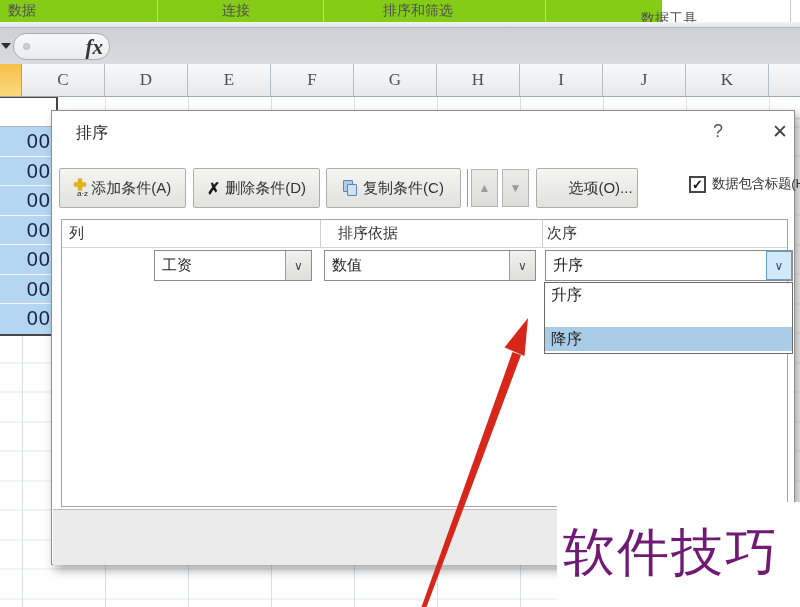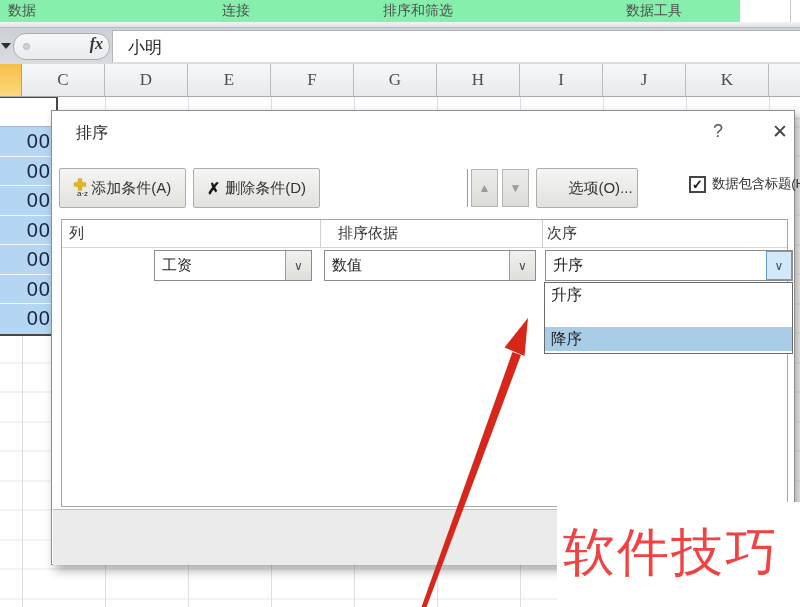--- a/index.html
+++ b/index.html
@@ -2,31 +2,31 @@
 <html><head>
 <meta charset="utf-8">
 <style>
   * { margin:0; padding:0; box-sizing:border-box; }
   html,body { width:800px; height:607px; }
   body { font-family:"Liberation Sans", sans-serif; background:#fff; overflow:hidden; }
   #stage { position:relative; width:800px; height:607px; overflow:hidden; background:#fff; }
   .abs { position:absolute; }
 
   
-  .ribbon { left:0; top:0; width:740px; height:22px; background:#86efac; color:#4f4f4f; font-size:14px; z-index:2; }
+  .ribbon { left:0; top:0; width:662px; height:22px; background:#84cc16; color:#4f4f4f; font-size:14px; z-index:2; }
   .ribbon-label { position:absolute; top:2px; white-space:nowrap; }
   .ribbon-sep { position:absolute; top:0; width:1px; height:22px; background:#c6cacf; }
   .ribbon-band { left:0; top:22px; width:800px; height:6px; background:linear-gradient(#f2f4f6,#dfe3e7); border-bottom:1px solid #b6bbc1; z-index:2; }
 
   
   .fbar { left:0; top:28px; width:800px; height:36px; background:linear-gradient(#ccd1d7,#d9dce0); z-index:2; }
   .namebox-arrow { position:absolute; left:1px; top:15px; width:0; height:0; border-left:5px solid transparent; border-right:5px solid transparent; border-top:6px solid #2f2f2f; }
   .namebox-pill { position:absolute; left:13px; top:5px; width:97px; height:27px; background:linear-gradient(#f7f8f9,#e9ebed); border:1px solid #a9aeb4; border-radius:13px; }
   .namebox-dot { position:absolute; left:9px; top:9px; width:7px; height:7px; border-radius:50%; background:#cfd3d7; border:1px solid #b2b6ba; }
-  .fx { position:absolute; right:6px; top:1px; font-family:"Liberation Serif", serif; font-style:italic; font-weight:bold; font-size:16px; color:#333; }
+  .fx { position:absolute; right:6px; top:1px; font-family:"Liberation Serif", serif; font-style:italic; font-weight:bold; font-size:21px; color:#333; }
   .fvalue-box { position:absolute; left:112px; top:2px; width:688px; height:32px; background:#fff; border-left:1px solid #b3b7bc; border-top:1px solid #b3b7bc; }
   .fvalue { position:absolute; left:15px; top:5px; font-size:17px; color:#222; }
 
   
   .colheads { left:0; top:64px; width:800px; height:33px; background:linear-gradient(#f7f8f9,#e7e9eb); border-bottom:1px solid #a3a8ae; z-index:2; }
   .colhead-sel { position:absolute; left:0; top:0; width:22px; height:32px; background:linear-gradient(#f5bf49,#fcd97e); border-right:1px solid #c9a23c; }
   .colcell { position:absolute; top:0; width:83px; height:32px; border-right:1px solid #b7bcc2; text-align:center; line-height:32px; font-family:"Liberation Serif", serif; font-size:17px; color:#4e4e4e; }
 
   
   .grid { left:0; top:97px; width:800px; height:510px; z-index:0;
@@ -85,50 +85,47 @@
   .combo-btn.active { background:#d3e8f8; border:1px solid #5f9fd4; color:#23567d; }
 
   .ddlist { position:absolute; left:492px; top:171px; width:249px; height:72px; background:#fff; border:1px solid #6a6a6a; z-index:7; display:flex; flex-direction:column; }
   .dditem { height:24px; line-height:23px; font-size:15.5px; color:#222; padding-left:6px; white-space:nowrap; }
   .dditem.hl { background:#a9cde7;margin-top:20px; }
 
   .dlg-footer { position:absolute; left:1px; top:398px; width:742px; height:56px; background:#ebebeb; border-top:1px solid #bdbdbd; }
 
   
   .watermark { left:557px; top:502px; width:243px; height:105px; background:#fff; z-index:8; overflow:hidden; }
-  .wm-text { position:absolute; left:6px; top:16px; font-size:52px; color:#ef4444; letter-spacing:2px; white-space:nowrap; }
+  .wm-text { position:absolute; left:6px; top:16px; font-size:52px; color:#701a75; letter-spacing:2px; white-space:nowrap; }
 
   
   .arrow-svg { left:0; top:0; width:800px; height:607px; z-index:10; pointer-events:none; }
 </style>
 </head>
 <body>
 
 <div id="stage">
 
   <div class="abs ribbon">
     <div class="ribbon-label" style="left:8px;">数据</div>
     <div class="ribbon-label" style="left:222px;">连接</div>
     <div class="ribbon-label" style="left:383px;">排序和筛选</div>
-    <div class="ribbon-label" style="left:626px;">数据工具</div>
+    <div class="ribbon-label" style="left:641px;margin-top:8px;">数据工具</div>
     <div class="ribbon-sep" style="left:157px;"></div>
     <div class="ribbon-sep" style="left:323px;"></div>
     <div class="ribbon-sep" style="left:545px;"></div>
     <div class="ribbon-sep" style="left:790px;"></div>
   </div>
   <div class="abs ribbon-band"></div>
 
   <div class="abs fbar">
     <div class="namebox-arrow"></div>
     <div class="namebox-pill">
       <div class="namebox-dot"></div>
       <div class="fx">fx</div>
-    </div>
-    <div class="fvalue-box">
-      <div class="fvalue">小明</div>
     </div>
   </div>
 
   <div class="abs colheads">
     <div class="colhead-sel"></div>
     <div class="colcell" style="left:22px;">C</div>
     <div class="colcell" style="left:105px;">D</div>
     <div class="colcell" style="left:188px;">E</div>
     <div class="colcell" style="left:271px;">F</div>
     <div class="colcell" style="left:354px;">G</div>
@@ -161,20 +158,27 @@
 
     <div class="btn btn-add">
       <span class="icon-add-plus">✚</span>
       <span class="icon-add-az">a·z</span>
       <span>添加条件(A)</span>
     </div>
     <div class="btn btn-del">
       <span class="icon-del">✗</span>
       <span>删除条件(D)</span>
     </div>
+    <div class="btn btn-copy">
+      <span class="icon-copy">
+          <span class="pg pg1"></span>
+          <span class="pg pg2"></span>
+        </span>
+      <span>复制条件(C)</span>
+    </div>
     <div class="tb-sep"></div>
     <div class="btn-arrow btn-up">
         <span>▲</span>
       </div>
     <div class="btn-arrow btn-down">
         <span>▼</span>
       </div>
     <div class="btn btn-opt">
       <span>选项(O)...</span>
     </div>

